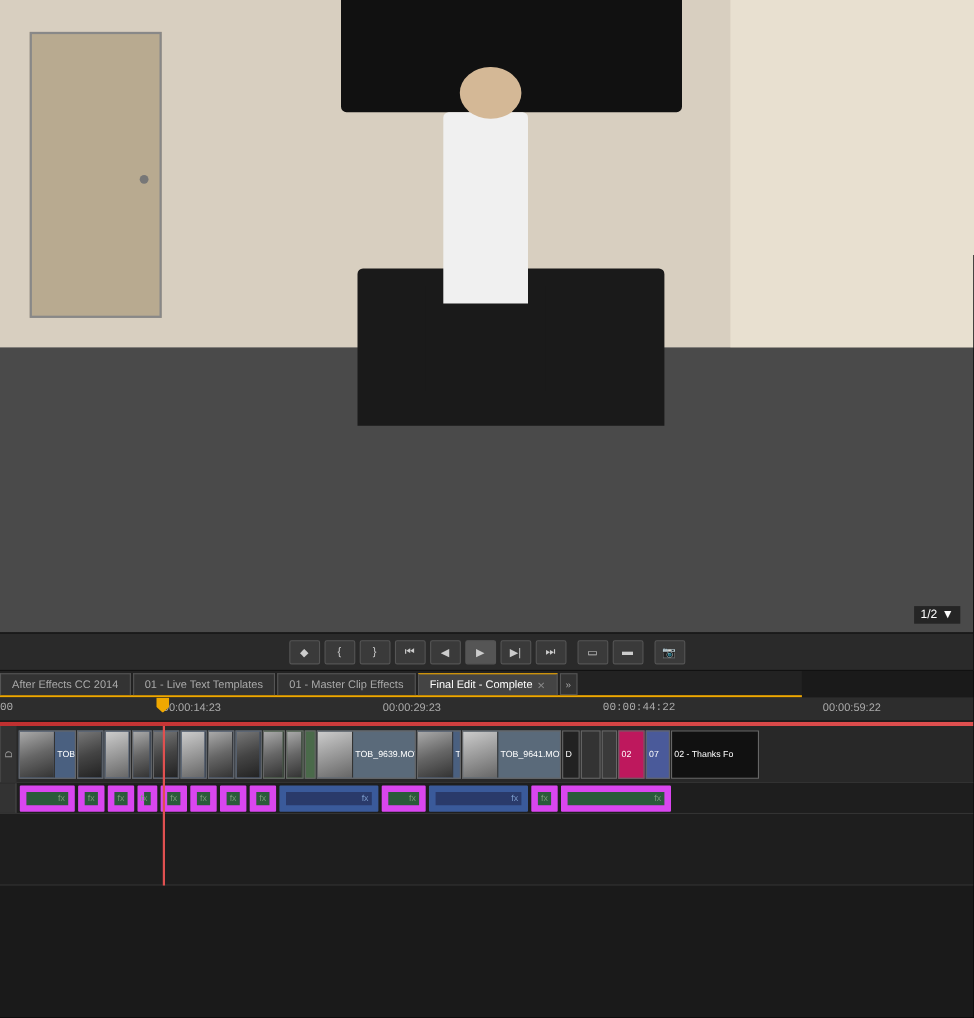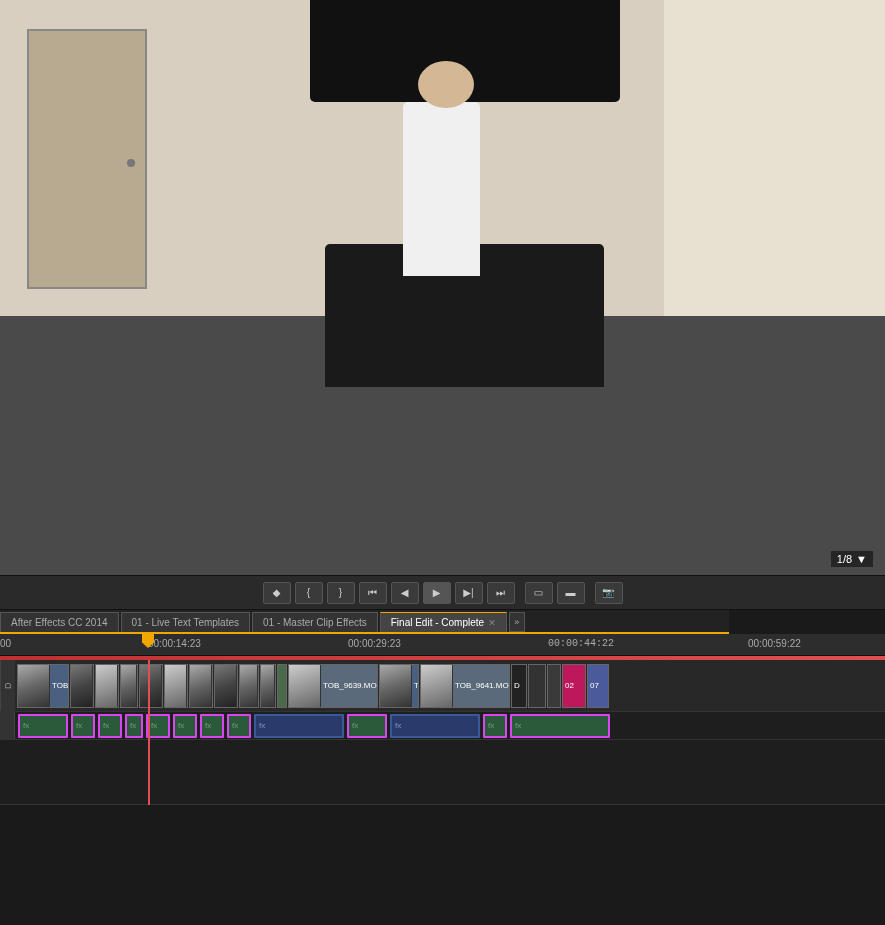--- a/index.html
+++ b/index.html
@@ -334,25 +334,26 @@
       background: #1e1e1e;
       border-bottom: 1px solid #333;
       display: flex;
       position: relative;
     }
 
     .audio-segment {
       height: 24px;
       margin: 2px 1px;
       background: #2a5a3a;
-      border: 2px solid #d946ef;
+      border: 6px solid #d946ef;
       border-radius: 1px;
       display: flex;
       align-items: center;
       flex-shrink: 0;
+      justify-content: flex-end;
     }
 
     .audio-segment-blue {
       background: #2a3a6a;
       border-color: #3a5a9a;
     }
 
     .fx-icon {
       font-size: 8px;
       color: #7a9a7a;
@@ -375,21 +376,21 @@
     <div class="person-area">
       <div class="couch-back"></div>
       <div class="couch"></div>
       <div class="person-legs"></div>
       <div class="person-body"></div>
       <div class="person-head"></div>
     </div>
   </div>
 
   <div class="timestamp-overlay">
-    <span>1/8</span>
+    <span>1/2</span>
     <span>▼</span>
   </div>
 </div>
 
 <div id="timeline-controls">
   <button class="control-btn">◆</button>
   <button class="control-btn">{</button>
   <button class="control-btn">}</button>
   <button class="control-btn">⏮</button>
   <button class="control-btn">◀</button>
@@ -417,21 +418,21 @@
     <span>Final Edit - Complete</span>
     <span class="tab-close">✕</span>
   </div>
   <div class="tab-overflow">»</div>
 </div>
 
 <div id="timeline-container">
 
   <div id="timeline-ruler">
 
-    <span class="ruler-label" style="left: 0px;">00</span>
+    <span class="ruler-label" style="left: 0px; font-family: Liberation Mono, monospace;">00</span>
     <span class="ruler-label" style="left: 148px;">00:00:14:23</span>
     <span class="ruler-label" style="left: 348px;">00:00:29:23</span>
     <span class="ruler-label" style="left: 548px; font-family: Liberation Mono, monospace;">00:00:44:22</span>
     <span class="ruler-label" style="left: 748px;">00:00:59:22</span>
 
     <div style="position:absolute;left:142px;top:0;width:12px;height:14px;background:#f0a800;clip-path:polygon(0% 0%, 100% 0%, 100% 60%, 50% 100%, 0% 60%);z-index:11;"></div>
   </div>
 
   <div style="width:885px;height:4px;background:linear-gradient(90deg,#c03030 0%,#e05050 100%);"></div>
 
@@ -533,20 +534,23 @@
         <div class="clip-segment" style="width:14px;background:#3a3a3a;"></div>
 
         <div class="clip-segment" style="width:24px;background:#be185d;">
           <span class="clip-label">02</span>
         </div>
 
         <div class="clip-segment" style="width:22px;background:#4a5a9a;">
           <span class="clip-label">07</span>
         </div>
 
+        <div class="clip-segment" style="width:80px;background:#111;">
+          <span class="clip-label">02 - Thanks Fo</span>
+        </div>
       </div>
     </div>
 
     <div class="audio-track-row">
       <div style="width:15px;background:#333;border-right:1px solid #444;display:flex;align-items:center;justify-content:center;font-size:8px;color:#999;"></div>
       <div style="flex:1;display:flex;align-items:center;gap:1px;padding:2px;">
 
         <div class="audio-segment" style="width:50px;">
             <span class="fx-icon">fx</span>
           </div>

